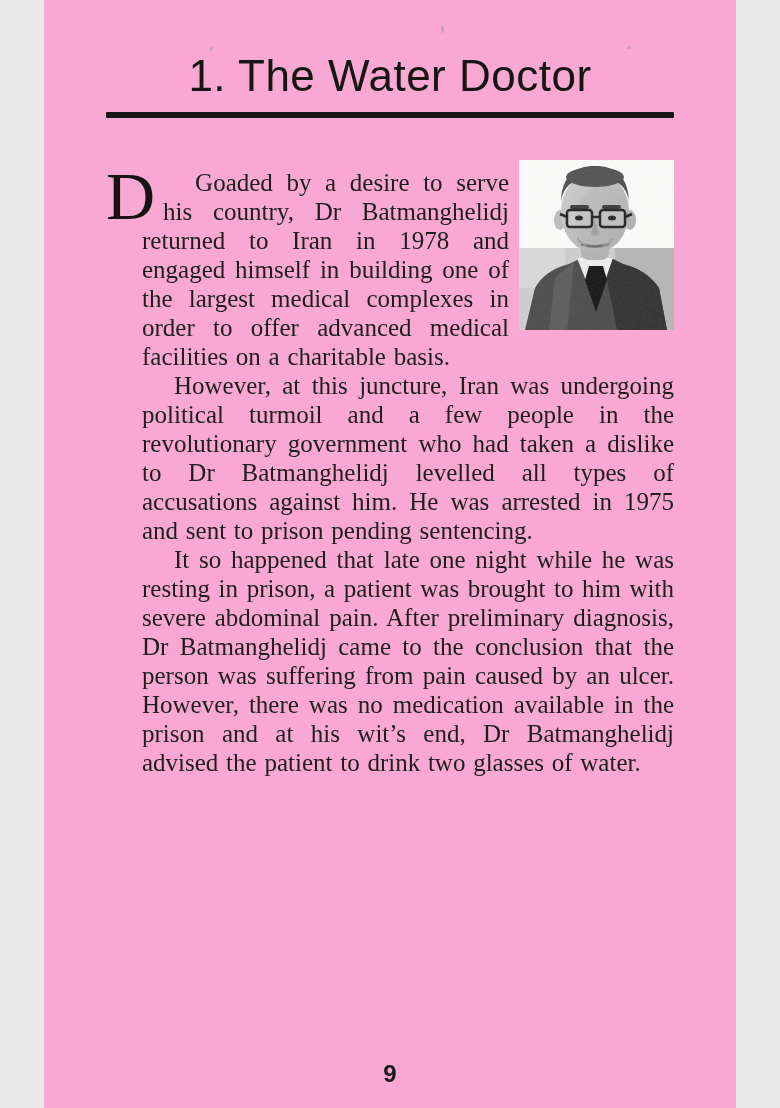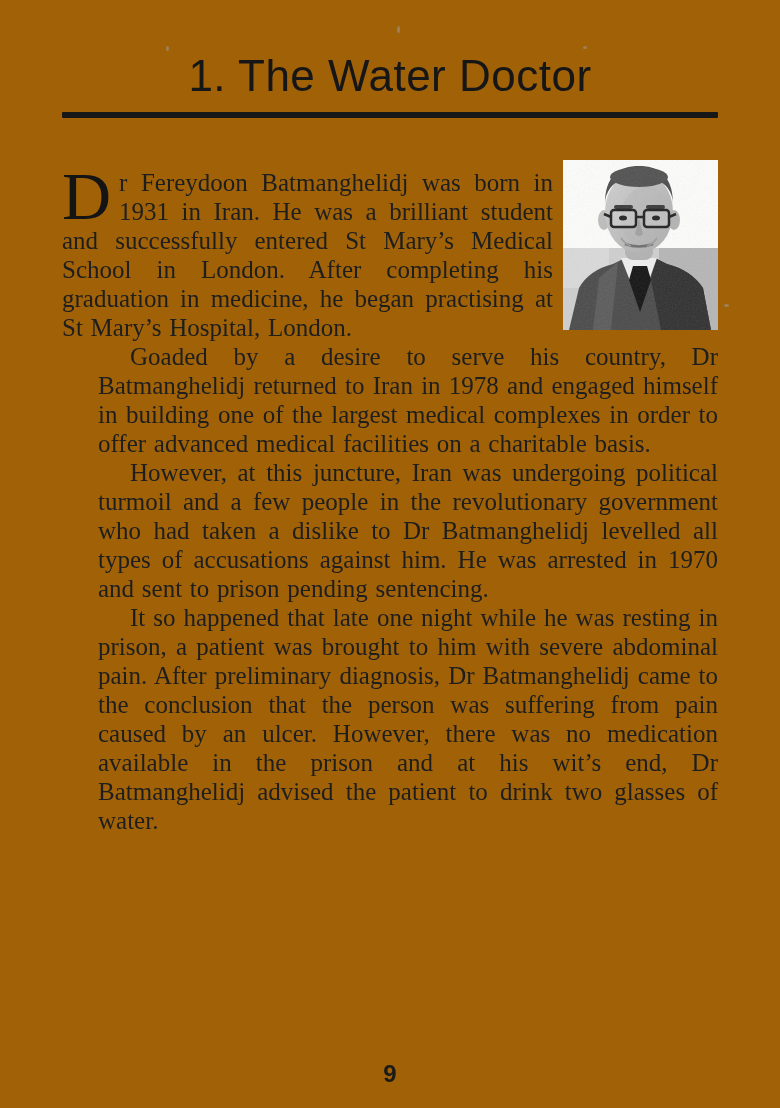--- a/index.html
+++ b/index.html
@@ -2,24 +2,24 @@
 <html><head>
 <meta charset="utf-8">
 <style>
   html, body { margin: 0; padding: 0; }
   body {
     background: #e8e8e8;
     font-family: "Liberation Serif", serif;
   }
   .page {
     position: relative;
-    width: 780px;
+    width: 692px;
     height: 1108px;
     margin: 0 auto;
-    background: #a16207;
+    background: #f9a8d4;
     color: #1f1f1f;
     overflow: hidden;
   }
   .chapter-title {
     margin: 52px 40px 0;
     text-align: center;
     font-family: "Liberation Sans", sans-serif;
     font-weight: 500;
     font-size: 44px;
     line-height: 1.08;
@@ -154,26 +154,26 @@
 
           <path d="M62,84 Q76,89 90,84" stroke="#6d6d6d" stroke-width="2.5" fill="none"></path>
           <path d="M58,78 Q62,84 68,86 M94,78 Q90,84 84,86" stroke="#9b9b9b" stroke-width="1.5" fill="none"></path>
 
           <rect x="0" y="0" width="155" height="170" filter="url(#grain)" opacity="0.35" fill="none"></rect>
         </g>
       </svg>
     </div>
 
     <p class="para">
-      <span class="dropcap">D</span><span>r Fereydoon Batmanghelidj was born in 1931 in Iran. He was a brilliant student and successfully entered St Mary’s Medical School in London. After completing his graduation in medicine, he began practising at St Mary’s Hospital, London.</span>
+      <span class="dropcap">D</span>
     </p>
 
     <p class="para indent">Goaded by a desire to serve his country, Dr Batmanghelidj returned to Iran in 1978 and engaged himself in building one of the largest medical complexes in order to offer advanced medical facilities on a charitable basis.</p>
 
-    <p class="para indent">However, at this juncture, Iran was undergoing political turmoil and a few people in the revolutionary government who had taken a dislike to Dr Batmanghelidj levelled all types of accusations against him. He was arrested in 1970 and sent to prison pending sentencing.</p>
+    <p class="para indent">However, at this juncture, Iran was undergoing political turmoil and a few people in the revolutionary government who had taken a dislike to Dr Batmanghelidj levelled all types of accusations against him. He was arrested in 1975 and sent to prison pending sentencing.</p>
 
 
     <p class="para indent">It so happened that late one night while he was resting in prison, a patient was brought to him with severe abdominal pain. After preliminary diagnosis, Dr Batmanghelidj came to the conclusion that the person was suffering from pain caused by an ulcer. However, there was no medication available in the prison and at his wit’s end, Dr Batmanghelidj advised the patient to drink two glasses of water.</p>
 
   </div>
 
   <div class="page-number">9</div>
 
 </div>
 

